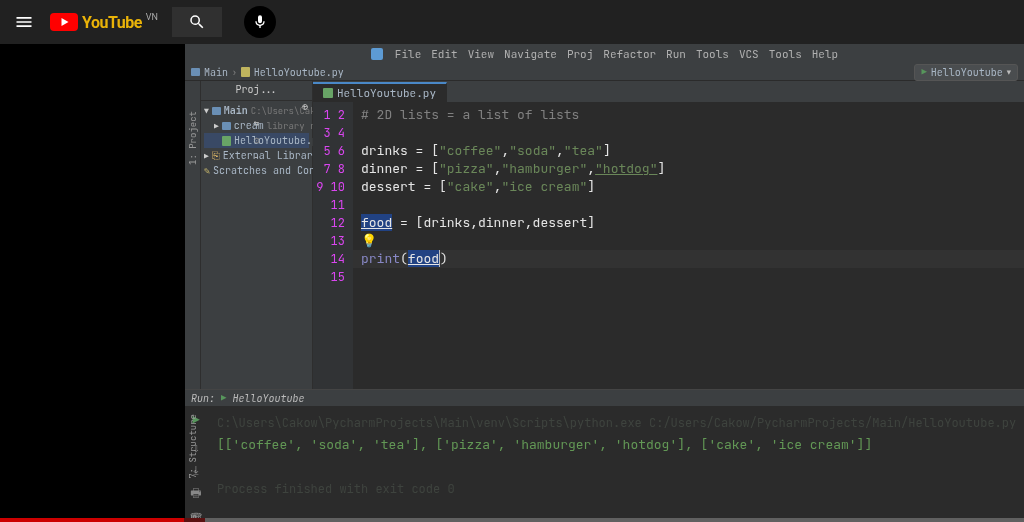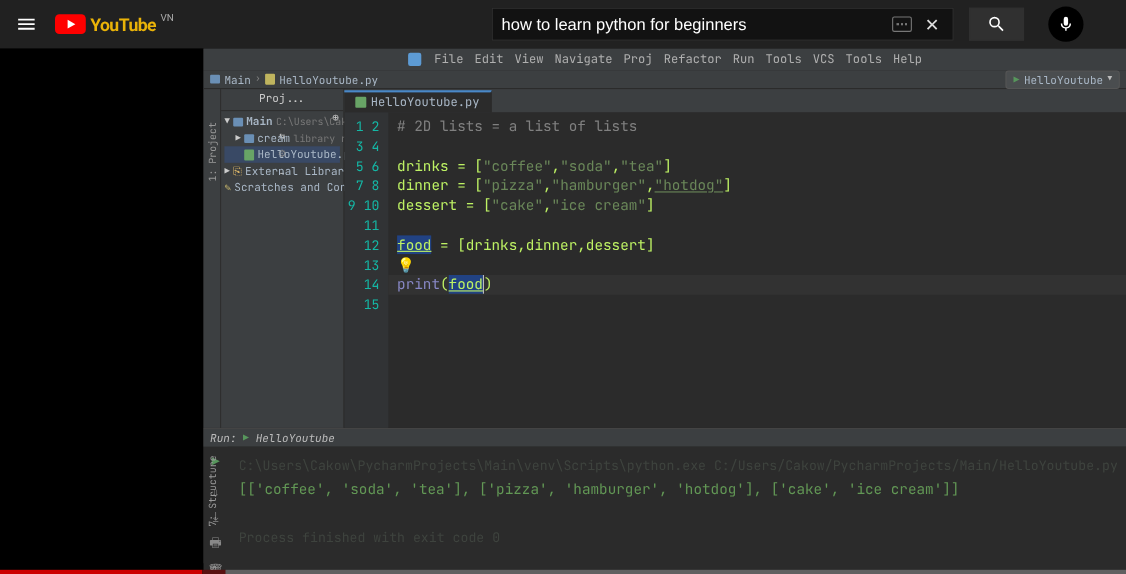--- a/index.html
+++ b/index.html
@@ -50,24 +50,24 @@
 .tree-row .lib { color:#e8bf6a; font-size:10px; }
 .tree-row.sel { background:#2f65ca44; }
 .tree-row .hint { color:#787878; font-size:9px; }
 
 .ide-editor-area { flex: 1; display: flex; flex-direction: column; background: #2b2b2b; }
 .editor-tabbar { height: 21px; background: #3c3f41; display: flex; align-items: end; }
 .editor-tab { background: #4e5254; padding: 2px 10px; font-size: 11px; border-right: 1px solid #2b2b2b; display:flex; align-items:center; gap:4px; cursor:pointer; }
 .editor-tab.active { background: #2b2b2b; border-top: 2px solid #4a88c7; }
 .editor-tab .pyicon { width:10px; height:10px; background:#68a466; border-radius:1px; }
 .editor { flex: 1; display: flex; overflow:hidden; position:relative; }
-.gutter { width: 40px; text-align: right; padding: 4px 8px 4px 0; background: #313335; color: #14b8a6; font-size: 12px; line-height: 18px; }
+.gutter { width: 40px; text-align: right; padding: 4px 8px 4px 0; background: #313335; color: #d946ef; font-size: 12px; line-height: 18px; }
 .code { flex: 1; padding: 4px 8px; font-size: 13px; line-height: 18px; white-space: pre; }
 .code .c-comment { color: #808080; }
-.code .c-ident { color: #bef264; }
+.code .c-ident { color: #e5e5e5; }
 .code .c-str { color: #6a8759; }
 .code .c-strlink { color: #6a8759; text-decoration: underline; }
 .code .c-builtin { color: #8888c6; }
 .code .c-hl { background: #214283; text-decoration: underline; }
 .code .bulb { color: #d8c069; }
 .code .caret { border-right: 1px solid #bbb; }
 .line-hl { position:absolute; left:40px; right:0; height:18px; background:#323232; z-index:0; }
 
 
 .run-panel { background: #2b2b2b; border-top: 1px solid #444; }
@@ -97,27 +97,20 @@
 <div class="yt-header">
   <div class="yt-menu">
     <svg width="20" height="20" viewBox="0 0 24 24" fill="#fff">
         <path d="M3 6h18v2H3zM3 11h18v2H3zM3 16h18v2H3z"></path>
       </svg>
   </div>
   <div class="yt-logo">
     <div class="yt-play"></div>
     <span class="yt-brand-text">YouTube</span>
     <span class="yt-country">VN</span>
-  </div>
-  <div class="yt-search">
-    <input class="yt-search-text" value="how to learn python for beginners" style="">
-    <div class="yt-key-icon">
-        <div class="dots"></div>
-      </div>
-    <span class="yt-clear">✕</span>
   </div>
   <div class="yt-search-btn">
     <svg width="18" height="18" viewBox="0 0 24 24" fill="#fff">
         <path d="M15.5 14h-.79l-.28-.27A6.47 6.47 0 0 0 16 9.5 6.5 6.5 0 1 0 9.5 16a6.47 6.47 0 0 0 4.23-1.57l.27.28v.79L19 20.49 20.49 19 15.5 14zM9.5 14A4.5 4.5 0 1 1 14 9.5 4.5 4.5 0 0 1 9.5 14z"></path>
       </svg>
   </div>
   <div class="yt-mic">
     <svg width="16" height="16" viewBox="0 0 24 24" fill="#fff">
         <path d="M12 14a3 3 0 0 0 3-3V5a3 3 0 1 0-6 0v6a3 3 0 0 0 3 3zm5-3a5 5 0 0 1-10 0H5a7 7 0 0 0 6 6.92V21h2v-3.08A7 7 0 0 0 19 11z"></path>
       </svg>

